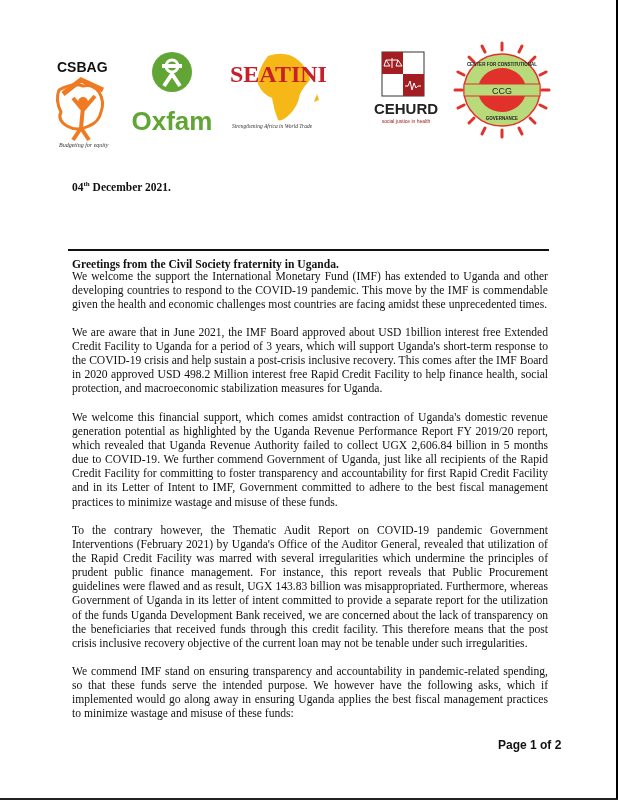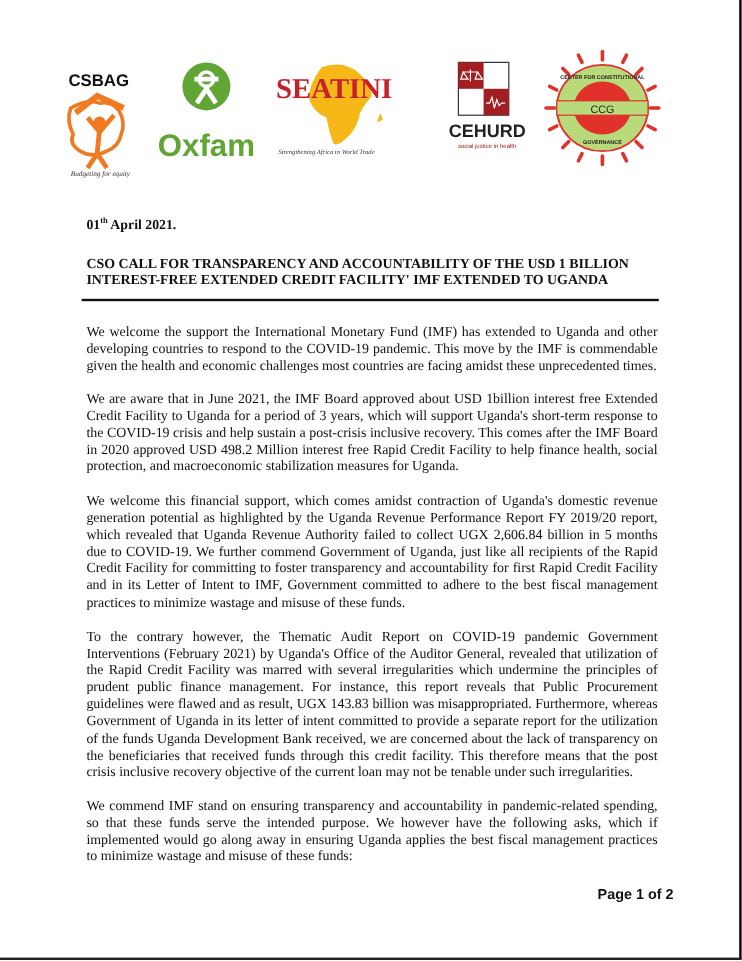--- a/index.html
+++ b/index.html
@@ -76,25 +76,25 @@
       </g>
       <ellipse cx="50" cy="50" rx="38" ry="36" fill="#b9da7a" stroke="#e0312b" stroke-width="1.5"></ellipse>
       <ellipse cx="50" cy="50" rx="24" ry="22" fill="#e0312b"></ellipse>
       <rect x="12" y="44" width="76" height="12" fill="#b9da7a" stroke="#e0312b" stroke-width="1"></rect>
       <text x="50" y="54" text-anchor="middle" font-family="Liberation Sans, sans-serif" font-size="9" fill="#222">CCG</text>
       <text x="50" y="26" text-anchor="middle" font-family="Liberation Sans, sans-serif" font-size="4.5" font-weight="bold" fill="#222">CENTER FOR CONSTITUTIONAL</text>
       <text x="50" y="80" text-anchor="middle" font-family="Liberation Sans, sans-serif" font-size="4.5" font-weight="bold" fill="#222">GOVERNANCE</text>
     </svg>
   </div>
 
-  <div class="date"><span>01</span><sup>th</sup><span> April 2021.</span></div>
+  <div class="date"><span>04</span><sup>th</sup><span> December 2021.</span></div>
 
-  <div class="title">CSO CALL FOR TRANSPARENCY AND ACCOUNTABILITY OF THE USD 1 BILLION INTEREST-FREE EXTENDED CREDIT FACILITY' IMF EXTENDED TO UGANDA</div>
   <div class="rule"></div>
 
+  <div class="greet">Greetings from the Civil Society fraternity in Uganda.</div>
 
   <p class="txt" style="top:270px;margin:0">We welcome the support the International Monetary Fund (IMF) has extended to Uganda and other developing countries to respond to the COVID-19 pandemic. This move by the IMF is commendable given the health and economic challenges most countries are facing amidst these unprecedented times.</p>
   <p class="txt" style="top:326px;margin:0">We are aware that in June 2021, the IMF Board approved about USD 1billion interest free Extended Credit Facility to Uganda for a period of 3 years, which will support Uganda's short-term response to the COVID-19 crisis and help sustain a post-crisis inclusive recovery.  This comes after the IMF Board in 2020 approved USD 498.2 Million interest free Rapid Credit Facility to help finance health, social protection, and macroeconomic stabilization measures for Uganda.</p>
   <p class="txt" style="top:411px;margin:0">We welcome this financial support, which comes amidst contraction of Uganda's domestic revenue generation potential as highlighted by the Uganda Revenue Performance Report FY 2019/20 report, which revealed that Uganda Revenue Authority failed to collect UGX 2,606.84 billion in 5 months due to COVID-19. We further commend Government of Uganda, just like all recipients of the Rapid Credit Facility for committing to foster transparency and accountability for first Rapid Credit Facility and in its Letter of Intent to IMF, Government committed to adhere to the best fiscal management practices to minimize wastage and misuse of these funds.</p>
   <p class="txt" style="top:524px;margin:0">To the contrary however, the Thematic Audit Report on COVID-19 pandemic Government Interventions (February 2021) by Uganda's Office of the Auditor General, revealed that utilization of the Rapid Credit Facility was marred with several irregularities which undermine the principles of prudent public finance management. For instance, this report reveals that Public Procurement guidelines were flawed and as result, UGX 143.83 billion was misappropriated.  Furthermore, whereas Government of Uganda in its letter of intent committed to provide a separate report for the utilization of the funds Uganda Development Bank received, we are concerned about the lack of transparency on the beneficiaries that received funds through this credit facility. This therefore means that the post crisis inclusive recovery objective of the current loan may not be tenable under such irregularities.</p>
   <p class="txt" style="top:665px;margin:0">We commend IMF stand on ensuring transparency and accountability in pandemic-related spending, so that these funds serve the intended purpose. We however have the following asks, which if implemented would go along away in ensuring Uganda applies the best fiscal management practices to minimize wastage and misuse of these funds:</p>
 
   <div class="pagenum">Page 1 of 2</div>
 </div>
 

